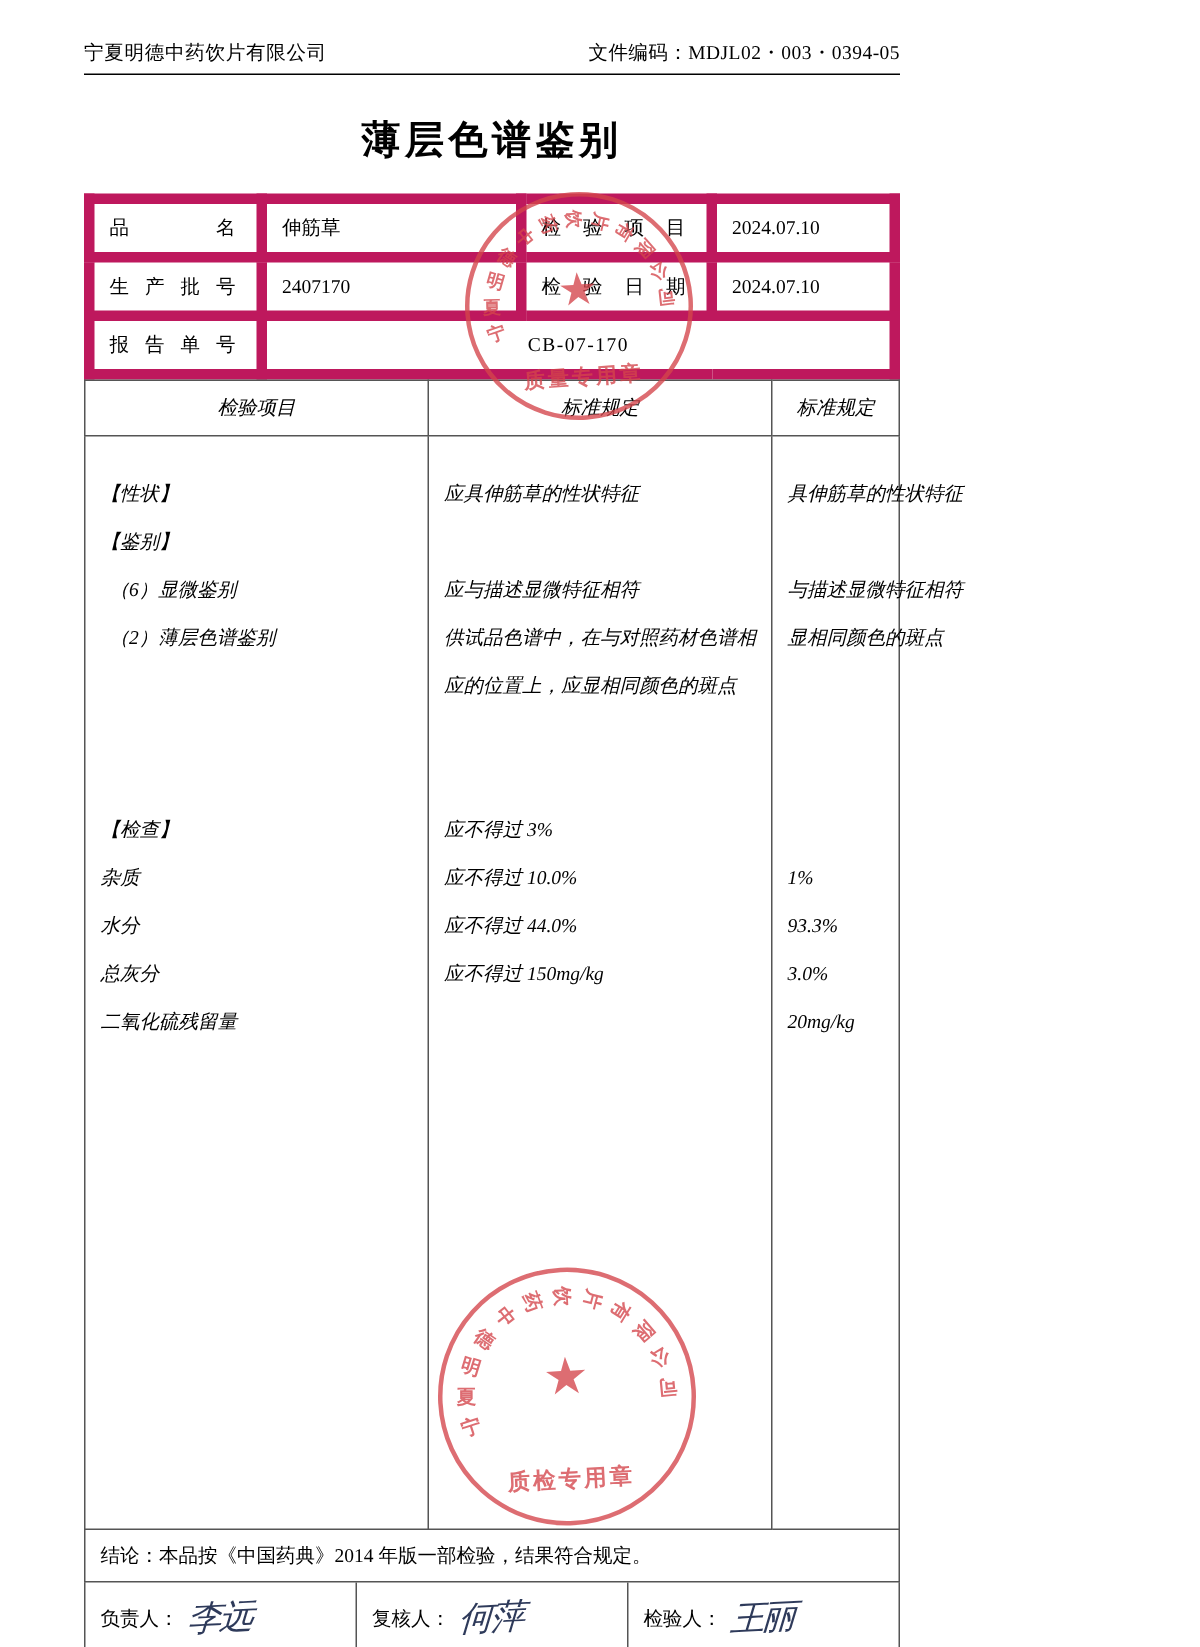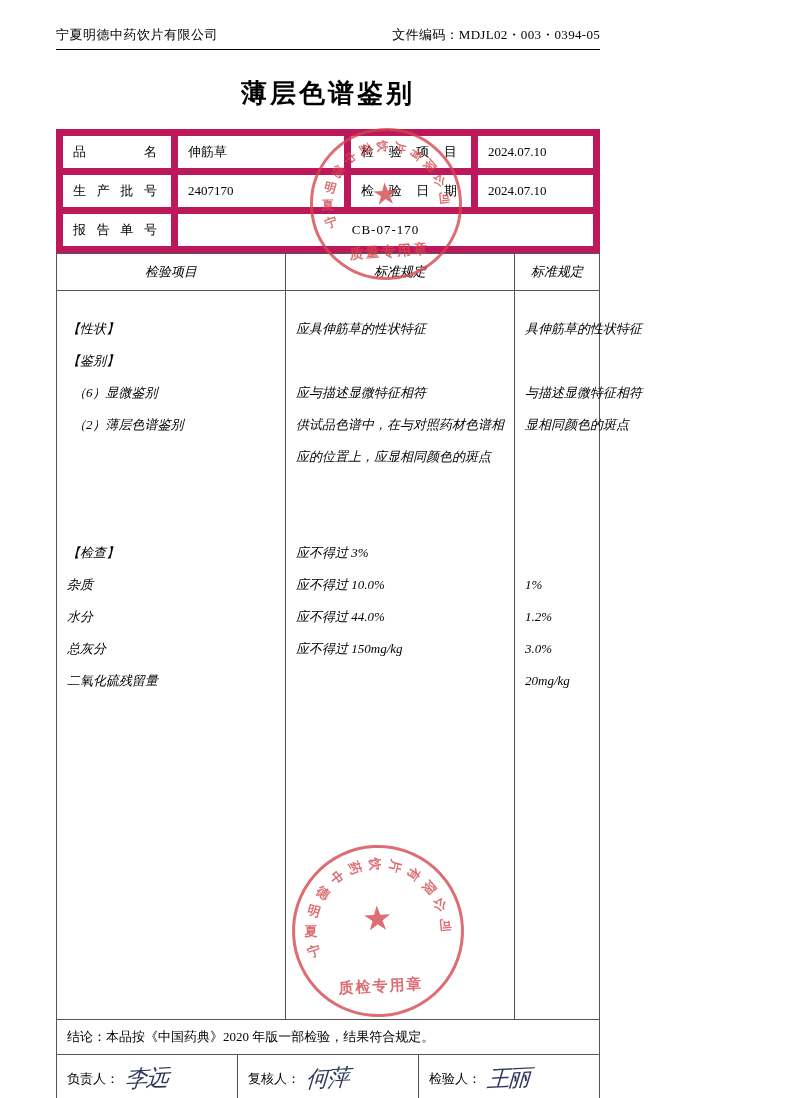--- a/index.html
+++ b/index.html
@@ -287,30 +287,30 @@
       <td class="res-body col-result">
         <div class="line">具伸筋草的性状特征</div>
         <div class="line blank"></div>
         <div class="line">与描述显微特征相符</div>
         <div class="line">显相同颜色的斑点</div>
         <div class="line blank"></div>
         <div class="line blank"></div>
         <div class="line blank"></div>
         <div class="line blank"></div>
         <div class="line">1%</div>
-        <div class="line">1.2%</div>
+        <div class="line">93.3%</div>
         <div class="line">3.0%</div>
         <div class="line">20mg/kg</div>
       </td>
     </tr>
   </tbody>
     </table>
 
   <div class="concl">
-    <span>结论：</span><span>本品按《中国药典》2020 年版一部检验，结果符合规定。</span>
+    <span>结论：</span><span>本品按《中国药典》2014 年版一部检验，结果符合规定。</span>
   </div>
 
   <div class="sign-row">
     <div class="sign-cell">
       <span class="sign-label">负责人：</span>
       <span class="sig-img">李远</span>
     </div>
     <div class="sign-cell">
       <span class="sign-label">复核人：</span>
       <span class="sig-img">何萍</span>

